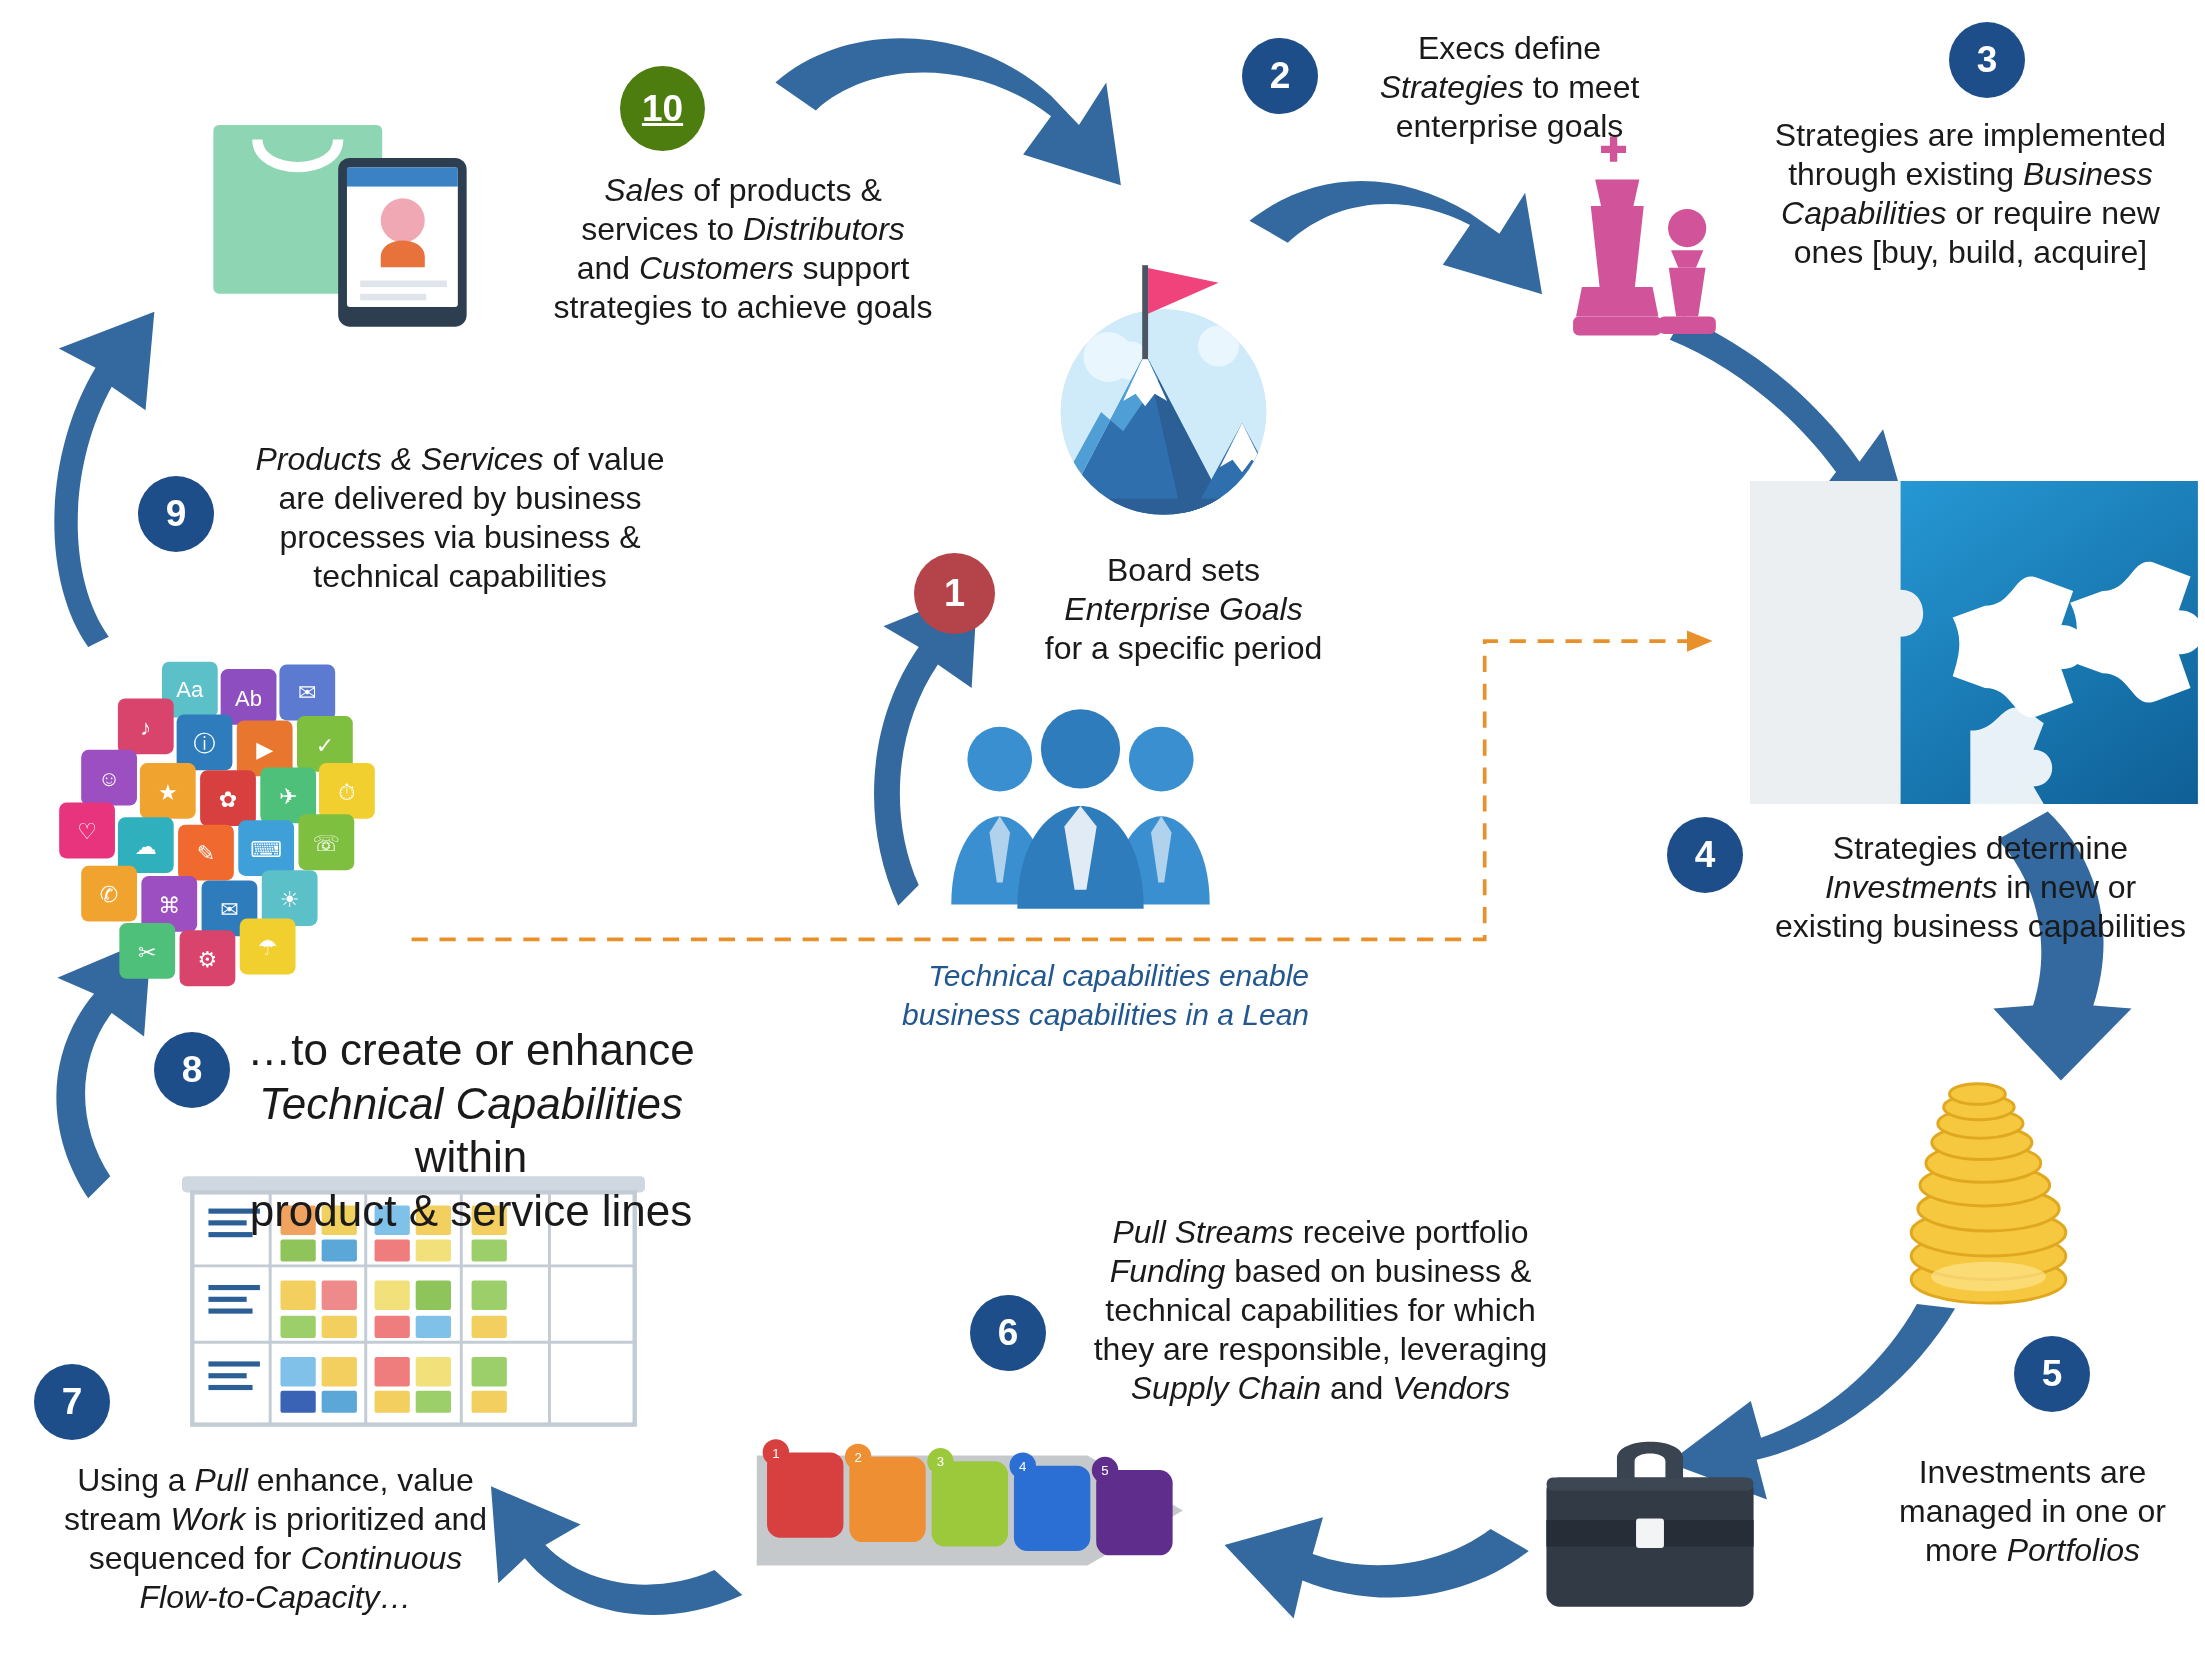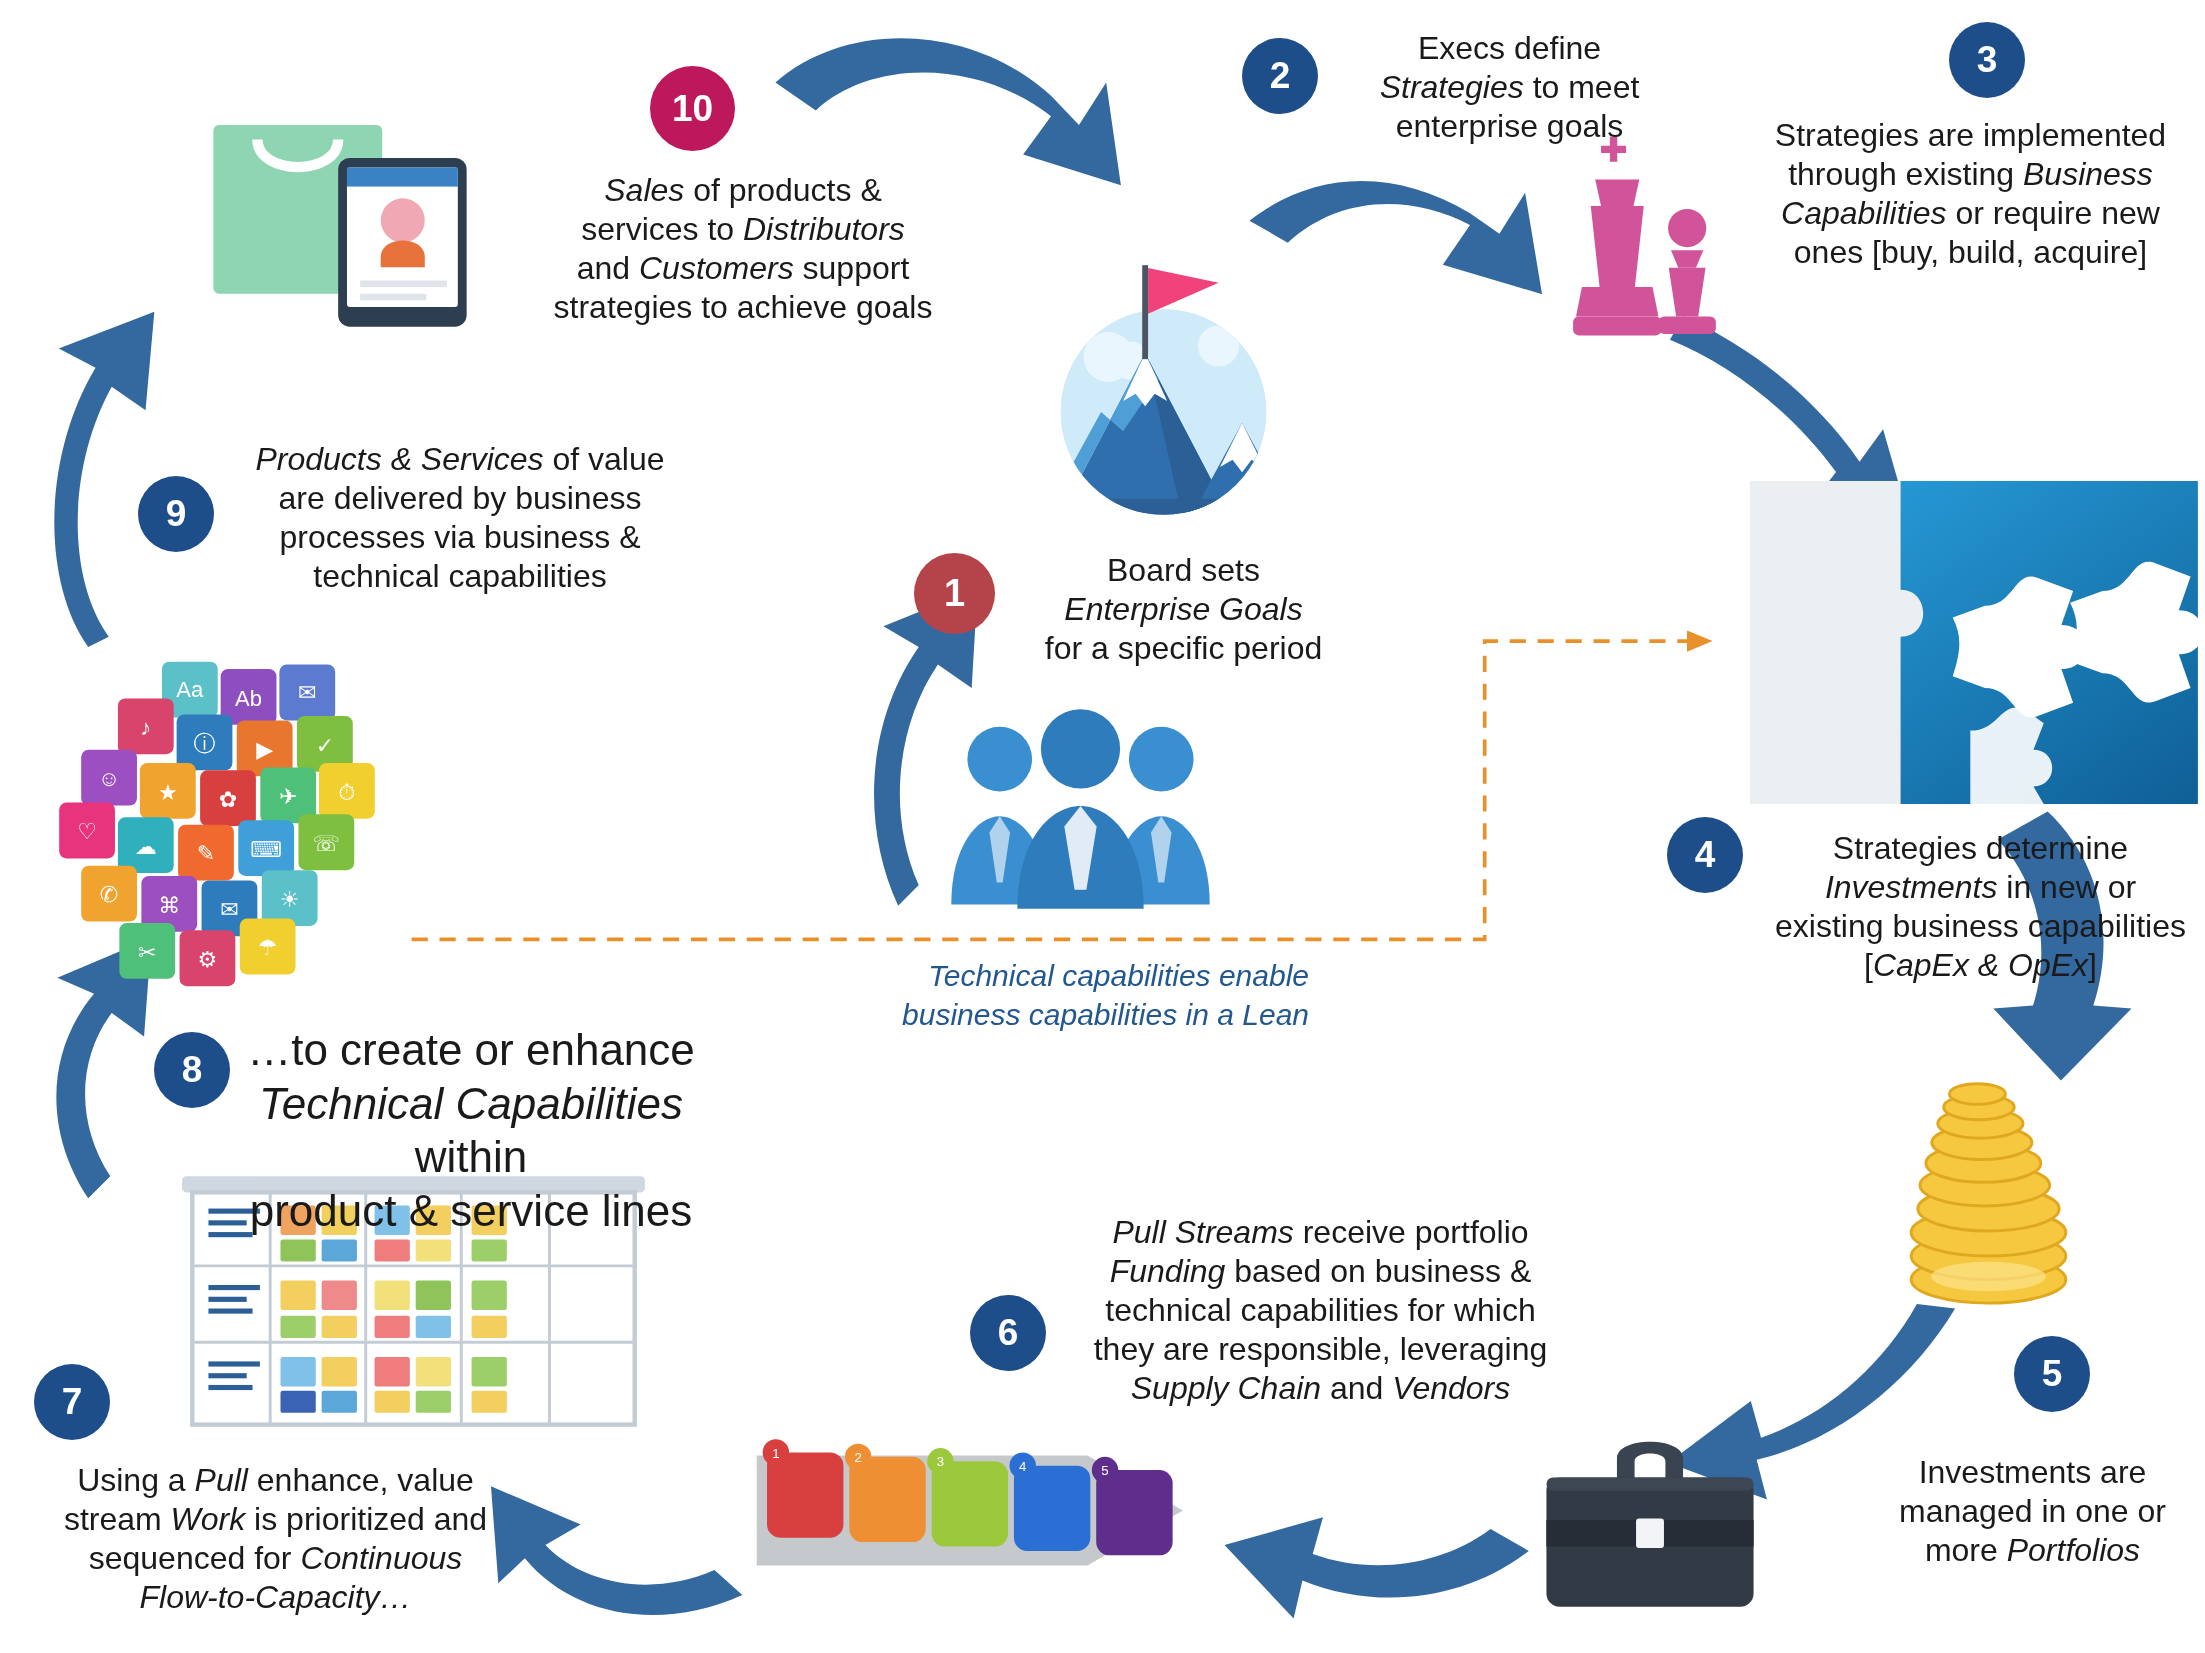--- a/index.html
+++ b/index.html
@@ -347,21 +347,21 @@
 
 <div class="badge" style="left: 914px; top: 553px; width: 81px; height: 81px; font-size: 38px; background: rgb(181, 67, 74);">1</div>
 <div class="badge" style="left: 1242px; top: 38px; width: 76px; height: 76px; font-size: 37px; background: rgb(29, 78, 137);">2</div>
 <div class="badge" style="left: 1949px; top: 22px; width: 76px; height: 76px; font-size: 37px; background: rgb(29, 78, 137);">3</div>
 <div class="badge" style="left: 1667px; top: 817px; width: 76px; height: 76px; font-size: 37px; background: rgb(29, 78, 137);">4</div>
 <div class="badge" style="left: 2014px; top: 1336px; width: 76px; height: 76px; font-size: 37px; background: rgb(29, 78, 137);">5</div>
 <div class="badge" style="left: 970px; top: 1295px; width: 76px; height: 76px; font-size: 37px; background: rgb(29, 78, 137);">6</div>
 <div class="badge" style="left: 34px; top: 1364px; width: 76px; height: 76px; font-size: 37px; background: rgb(29, 78, 137);">7</div>
 <div class="badge" style="left: 154px; top: 1032px; width: 76px; height: 76px; font-size: 37px; background: rgb(29, 78, 137);">8</div>
 <div class="badge" style="left: 138px; top: 476px; width: 76px; height: 76px; font-size: 37px; background: rgb(29, 78, 137);">9</div>
-<div class="badge" style="left: 650px; top: 66px; width: 85px; height: 85px; font-size: 37px; background: #be185d;">10</div>
+<div class="badge" style="left: 620px; top: 66px; width: 85px; height: 85px; font-size: 37px; background: #4d7c0f; text-decoration: underline;">10</div>
 
 <div class="txt center" style="left:1029px; top:551px; width:309px; font-size:32px;">
   <div><span>Board sets</span></div>
   <div><em>Enterprise Goals</em></div>
   <div><span>for a specific period</span></div>
 </div>
 
 <div class="txt center" style="left:1344px; top:29px; width:331px; font-size:32px;">
   <div><span>Execs define</span></div>
   <div><em>Strategies</em><span> to meet</span></div>
@@ -372,21 +372,20 @@
   <div><span>Strategies are implemented</span></div>
   <div><span>through existing </span><em>Business</em></div>
   <div><em>Capabilities</em><span> or require new</span></div>
   <div><span>ones [buy, build, acquire]</span></div>
 </div>
 
 <div class="txt center" style="left:1760px; top:829px; width:441px; font-size:32px;">
   <div><span>Strategies determine</span></div>
   <div><em>Investments</em><span> in new or</span></div>
   <div><span>existing business capabilities</span></div>
-  <div><span>[</span><em>CapEx  &amp; OpEx</em><span>]</span></div>
 </div>
 
 <div class="txt center" style="left:1860px; top:1453px; width:345px; font-size:32px;">
   <div><span>Investments are</span></div>
   <div><span>managed in one or</span></div>
   <div><span>more </span><em>Portfolios</em></div>
 </div>
 
 <div class="txt center" style="left:1056px; top:1213px; width:529px; font-size:32px;">
   <div><em>Pull Streams</em><span> receive portfolio</span></div>

